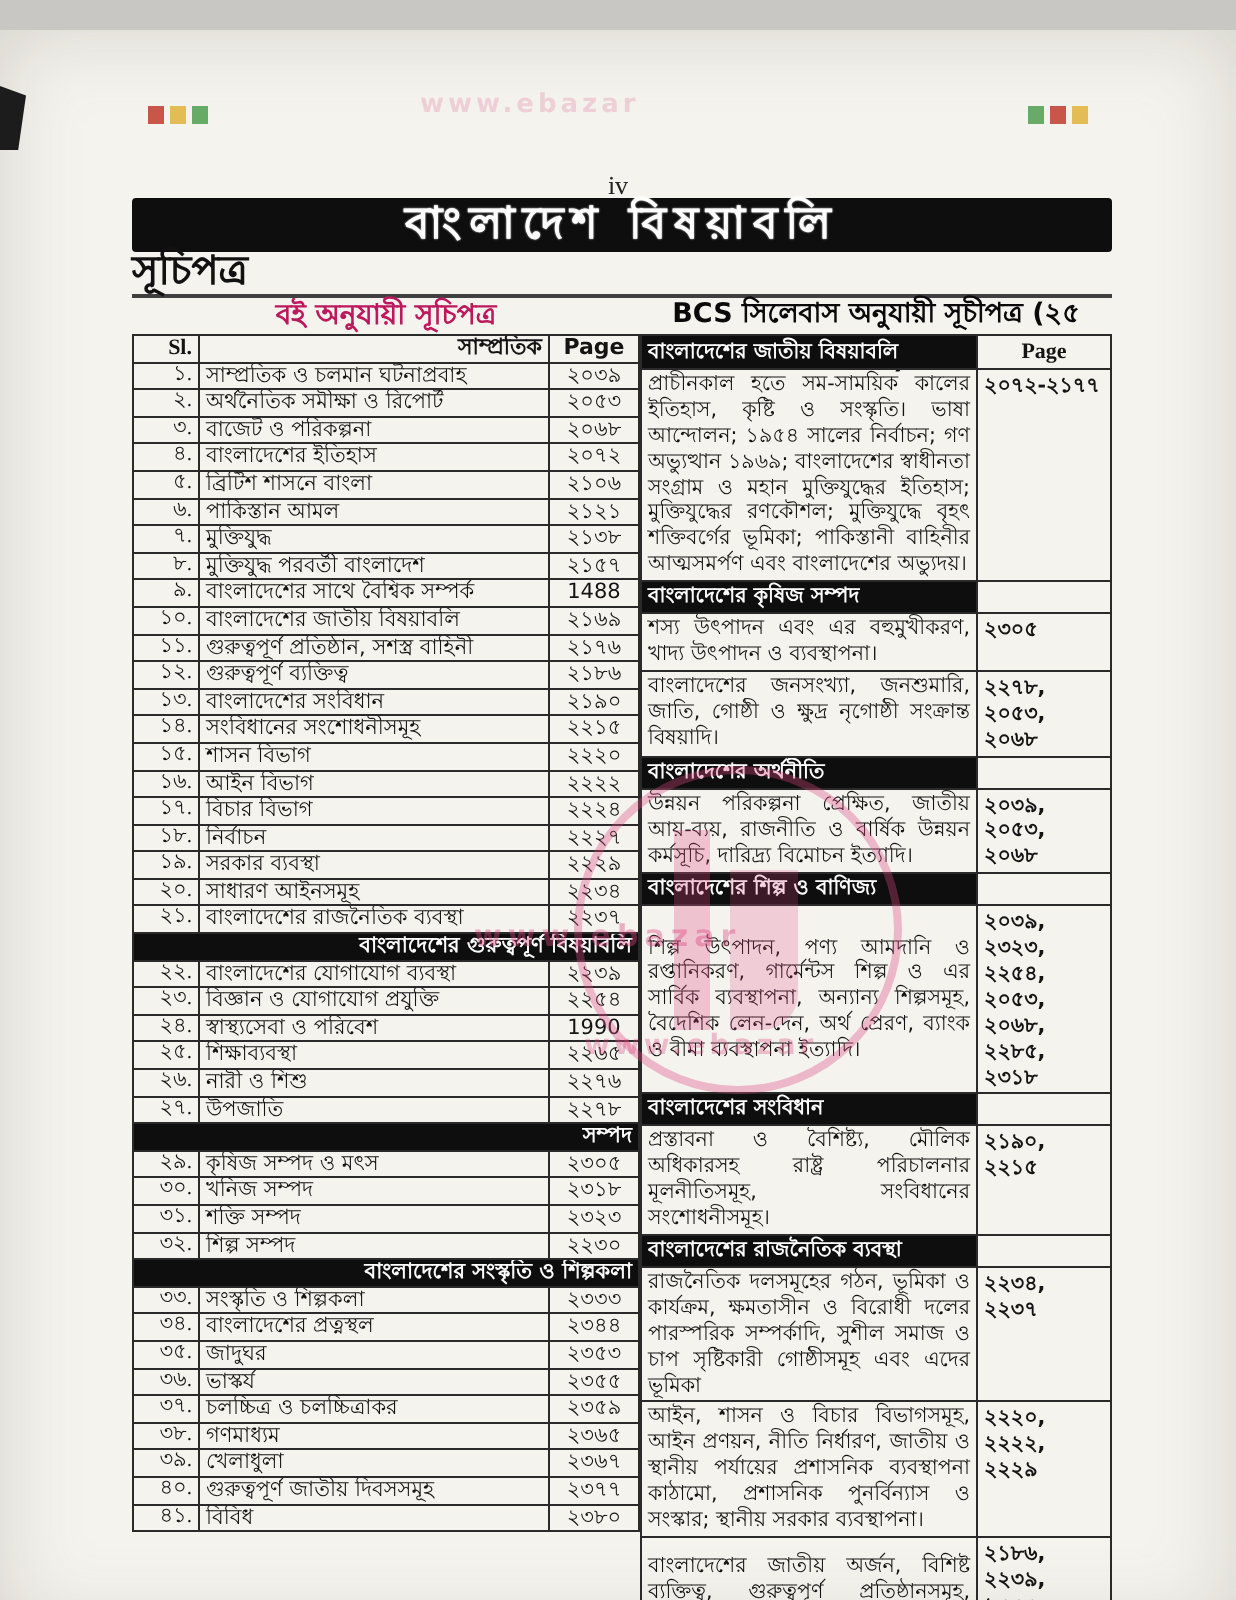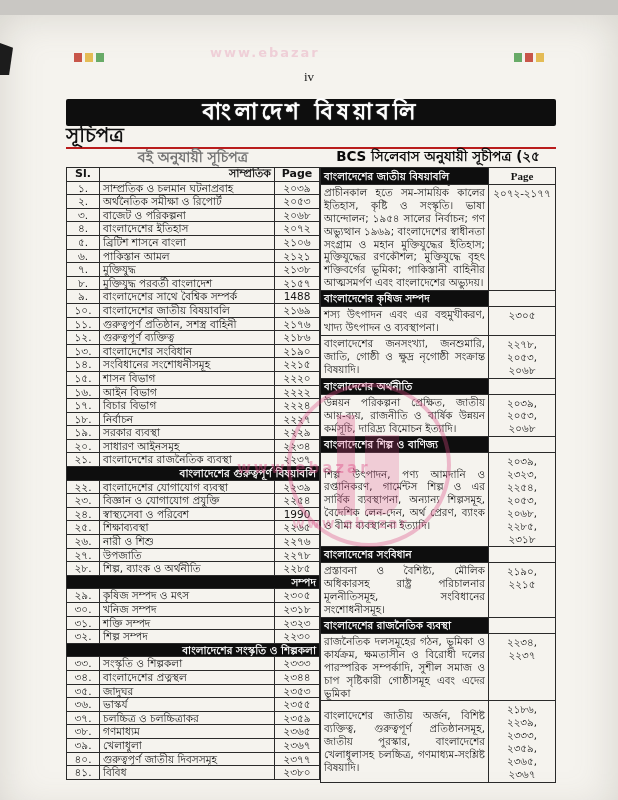--- a/index.html
+++ b/index.html
@@ -16,44 +16,44 @@
   .wm{position:absolute;color:rgba(221,70,130,.40);font-weight:bold;pointer-events:none;}
   .wm-top{left:210px;top:30px;font-size:13px;opacity:.5;letter-spacing:2px;}
   .wm-mid{left:237px;top:444px;font-size:15px;letter-spacing:3px;z-index:5;}
   .wm-mid2{left:292px;top:500px;font-size:14px;letter-spacing:2px;z-index:5;opacity:.8;}
   .stamp{position:absolute;left:287px;top:368px;width:156px;height:156px;border:4px solid rgba(221,70,130,.34);
          border-radius:50%;z-index:4;}
   .stamp .bar1{position:absolute;left:46px;top:28px;width:18px;height:100px;background:rgba(221,70,130,.28);}
   .stamp .bar2{position:absolute;left:74px;top:48px;width:34px;height:80px;background:rgba(221,70,130,.22);
                border-radius:0 0 18px 0;}
   
-  .folio{position:absolute;top:54px;left:0;width:100%;text-align:center;font-size:13px;color:#222;
+  .folio{position:absolute;top:70px;left:0;width:100%;text-align:center;font-size:13px;color:#222;
          font-family:"Liberation Serif","DejaVu Serif",serif;}
   .banner{position:absolute;left:66px;top:84px;width:490px;height:27px;background:#0e0e0e;color:#fdfdfd;
           display:flex;align-items:center;justify-content:center;font-size:22px;font-weight:bold;
           letter-spacing:4px;text-shadow:0 0 1px #fff;border-radius:2px;}
-  .toclabel-wrap{position:absolute;left:66px;top:109px;width:490px;border-bottom:2px solid #b91c1c;
+  .toclabel-wrap{position:absolute;left:66px;top:109px;width:490px;border-bottom:2px solid #404040;
                  padding-bottom:1px;}
   .toclabel{font-size:20px;font-weight:bold;color:#111;line-height:22px;}
   .coltitles{position:absolute;left:66px;top:131px;width:490px;display:flex;}
-  .coltitles .lt{width:254px;text-align:center;font-weight:bold;font-size:14px;color:#737373;}
+  .coltitles .lt{width:254px;text-align:center;font-weight:bold;font-size:14px;color:#be185d;}
   .coltitles .rt{width:236px;text-align:center;font-weight:bold;font-size:13.5px;color:#0a0a0a;}
   
   .tables{position:absolute;left:66px;top:152px;width:490px;display:flex;align-items:flex-start;}
   table{border-collapse:collapse;table-layout:fixed;}
   td,th{border:1px solid #2a2a2a;color:#141414;vertical-align:middle;overflow:hidden;}
   .ltable{width:254px;}
   .ltable th,.ltable td{font-size:10.5px;line-height:12.6px;height:12.6px;padding:0 3px;white-space:nowrap;}
-  .ltable .sl{width:26px;text-align:center;}
+  .ltable .sl{width:26px;text-align:right;font-family:Liberation Serif, serif;}
   .ltable .pg{width:38px;text-align:center;}
   .ltable th{font-weight:bold;text-align:right;font-size:11px;}
   .sectionbar{background:#0e0e0e;color:#fbfbfb;text-align:right;font-weight:bold;}
   .rtable{width:236px;margin-left:0px;}
   .rtable td{font-size:10.3px;line-height:12.9px;padding:1px 3px;text-align:justify;}
-  .rtable .pg{width:60px;text-align:center;white-space:normal;vertical-align:top;padding-top:2px;}
+  .rtable .pg{width:60px;text-align:left;white-space:normal;vertical-align:top;padding-top:2px;font-weight:bold;}
   .rtable .hdr-page{font-weight:bold;text-align:center;font-size:11px;
         font-family:"Liberation Serif","DejaVu Serif",serif;}
   .pg{font-family:"DejaVu Sans","Liberation Sans",sans-serif;}
 </style>
 </head>
 <body>
 
 <div class="sheet">
 
   <div class="corner-mark"></div>
@@ -227,25 +227,20 @@
             <td class="sl">২৬.</td>
             <td>নারী ও শিশু</td>
             <td class="pg">২২৭৬</td>
           </tr>
           <tr>
             <td class="sl">২৭.</td>
             <td>উপজাতি</td>
             <td class="pg">২২৭৮</td>
           </tr>
           <tr>
-            <td class="sl">২৮.</td>
-            <td>শিল্প, ব্যাংক ও অর্থনীতি</td>
-            <td class="pg">২২৮৫</td>
-          </tr>
-          <tr>
             <td colspan="3" class="sectionbar">সম্পদ</td>
           </tr>
           <tr>
             <td class="sl">২৯.</td>
             <td>কৃষিজ সম্পদ ও মৎস</td>
             <td class="pg">২৩০৫</td>
           </tr>
           <tr>
             <td class="sl">৩০.</td>
             <td>খনিজ সম্পদ</td>
@@ -362,20 +357,24 @@
           </tr>
           <tr>
             <td class="sectionbar">বাংলাদেশের রাজনৈতিক ব্যবস্থা</td>
             <td class="pg"></td>
           </tr>
           <tr>
             <td>রাজনৈতিক দলসমূহের গঠন, ভূমিকা ও কার্যক্রম, ক্ষমতাসীন ও বিরোধী দলের পারস্পরিক সম্পর্কাদি, সুশীল সমাজ ও চাপ সৃষ্টিকারী গোষ্ঠীসমূহ এবং এদের ভূমিকা</td>
             <td class="pg">২২৩৪, ২২৩৭</td>
           </tr>
           <tr>
+            <td>আইন, শাসন ও বিচার বিভাগসমূহ, আইন প্রণয়ন, নীতি নির্ধারণ, জাতীয় ও স্থানীয় পর্যায়ের প্রশাসনিক ব্যবস্থাপনা কাঠামো, প্রশাসনিক পুনর্বিন্যাস ও সংস্কার; স্থানীয় সরকার ব্যবস্থাপনা।</td>
+            <td class="pg">২২২০, ২২২২, ২২২৯</td>
+          </tr>
+          <tr>
             <td>বাংলাদেশের জাতীয় অর্জন, বিশিষ্ট ব্যক্তিত্ব, গুরুত্বপূর্ণ প্রতিষ্ঠানসমূহ, জাতীয় পুরস্কার, বাংলাদেশের খেলাধুলাসহ চলচ্চিত্র, গণমাধ্যম-সংশ্লিষ্ট বিষয়াদি।</td>
             <td class="pg">২১৮৬, ২২৩৯, ২৩৩৩, ২৩৫৯, ২৩৬৫, ২৩৬৭</td>
           </tr>
         </tbody>
     </table>
 
   </div>
 
   <div class="stamp">
     <div class="bar1"></div>

